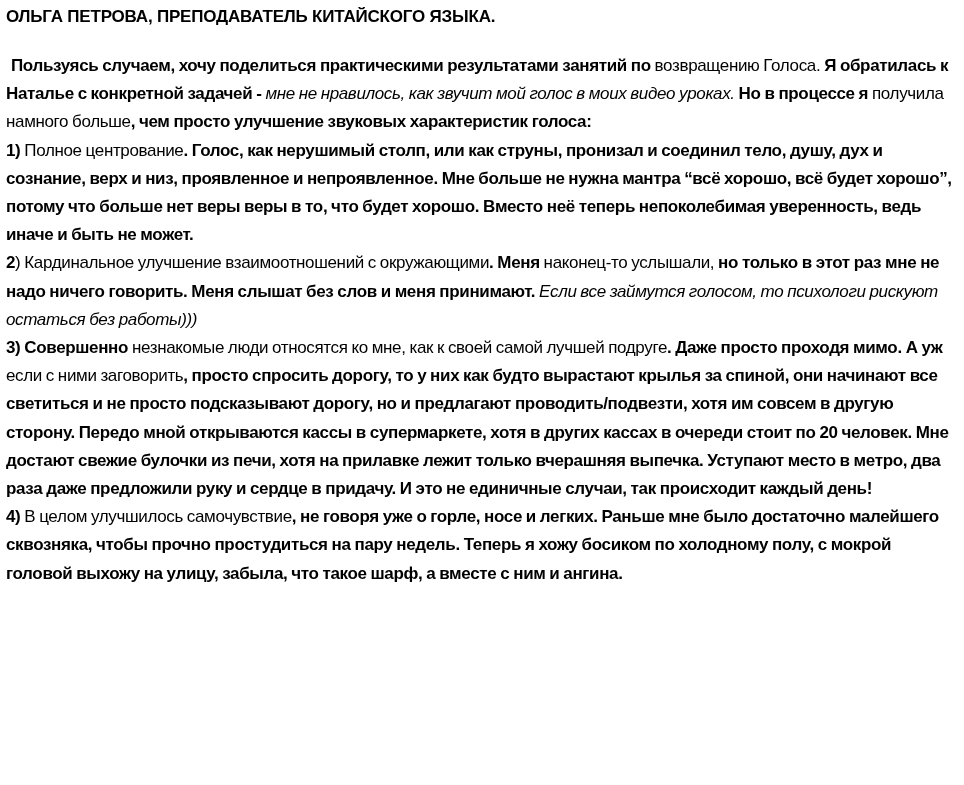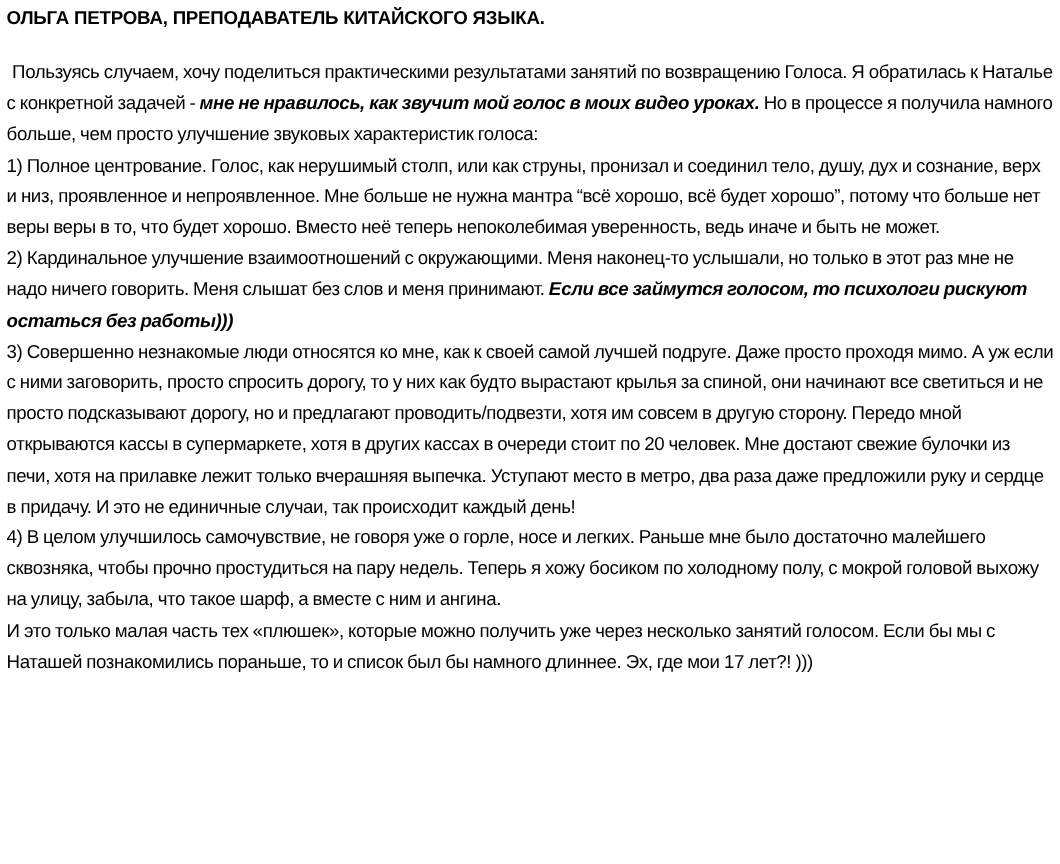--- a/index.html
+++ b/index.html
@@ -26,30 +26,29 @@
   p.para {
     margin: 0;
     font-size: 17px;
     line-height: 28.2px;
     letter-spacing: -0.35px;
     word-spacing: -0.5px;
   }
   p.para.indent {
     text-indent: 5px;
   }
-  .run-normal { font-weight: normal; font-style: normal; }
+  .run-normal { font-weight: bold; font-style: normal; }
   .run-bold   { font-weight: normal;   font-style: normal; }
-  .run-italic { font-weight: bold; font-style: italic; }
+  .run-italic { font-weight: normal; font-style: italic; }
 </style>
 </head>
 <body>
 
 <div class="page">
   <h1 class="doc-title">ОЛЬГА ПЕТРОВА, ПРЕПОДАВАТЕЛЬ КИТАЙСКОГО ЯЗЫКА.</h1>
   <div id="doc-body">
       <p class="para indent"><span class="run-normal">Пользуясь случаем, хочу поделиться практическими результатами занятий по </span><span class="run-bold">возвращению Голоса.</span><span class="run-normal"> Я обратилась к Наталье с конкретной задачей - </span><span class="run-italic">мне не нравилось, как звучит мой голос в моих видео уроках.</span><span class="run-normal"> Но в процессе я </span><span class="run-bold">получила намного больше</span><span class="run-normal">, чем просто улучшение звуковых характеристик голоса:</span></p>
       <p class="para"><span class="run-normal">1) </span><span class="run-bold">Полное центрование</span><span class="run-normal">. Голос, как нерушимый столп, или как струны, пронизал и соединил тело, душу, дух и сознание, верх и низ, проявленное и непроявленное. Мне больше не нужна мантра “всё хорошо, всё будет хорошо”, потому что больше нет веры веры в то, что будет хорошо. Вместо неё теперь непоколебимая уверенность, ведь иначе и быть не может.</span></p>
       <p class="para"><span class="run-normal">2</span><span class="run-bold">) Кардинальное улучшение взаимоотношений с окружающими</span><span class="run-normal">. Меня </span><span class="run-bold">наконец-то услышали,</span><span class="run-normal"> но только в этот раз мне не надо ничего говорить. Меня слышат без слов и меня принимают. </span><span class="run-italic">Если все займутся голосом, то психологи рискуют остаться без работы)))</span></p>
       <p class="para"><span class="run-normal">3) Совершенно </span><span class="run-bold">незнакомые люди относятся ко мне, как к своей самой лучшей подруге</span><span class="run-normal">. Даже просто проходя мимо. А уж </span><span class="run-bold">если с ними заговорить</span><span class="run-normal">, просто спросить дорогу, то у них как будто вырастают крылья за спиной, они начинают все светиться и не просто подсказывают дорогу, но и предлагают проводить/подвезти, хотя им совсем в другую сторону. Передо мной открываются кассы в супермаркете, хотя в других кассах в очереди стоит по 20 человек. Мне достают свежие булочки из печи, хотя на прилавке лежит только вчерашняя выпечка. Уступают место в метро, два раза даже предложили руку и сердце в придачу. И это не единичные случаи, так происходит каждый день!</span></p>
       <p class="para"><span class="run-normal">4) </span><span class="run-bold">В целом улучшилось самочувствие</span><span class="run-normal">, не говоря уже о горле, носе и легких. Раньше мне было достаточно малейшего сквозняка, чтобы прочно простудиться на пару недель. Теперь я хожу босиком по холодному полу, с мокрой головой выхожу на улицу, забыла, что такое шарф, а вместе с ним и ангина.</span></p>
-      <p class="para"><span class="run-normal">И </span><span class="run-bold">это только малая часть тех «плюшек»</span><span class="run-normal">, которые можно получить уже через несколько занятий голосом. Если бы мы с Наташей познакомились пораньше, то и список был бы намного длиннее. Эх, где мои 17 лет?! )))</span></p>
     </div>
 </div>
 
 </body></html>

